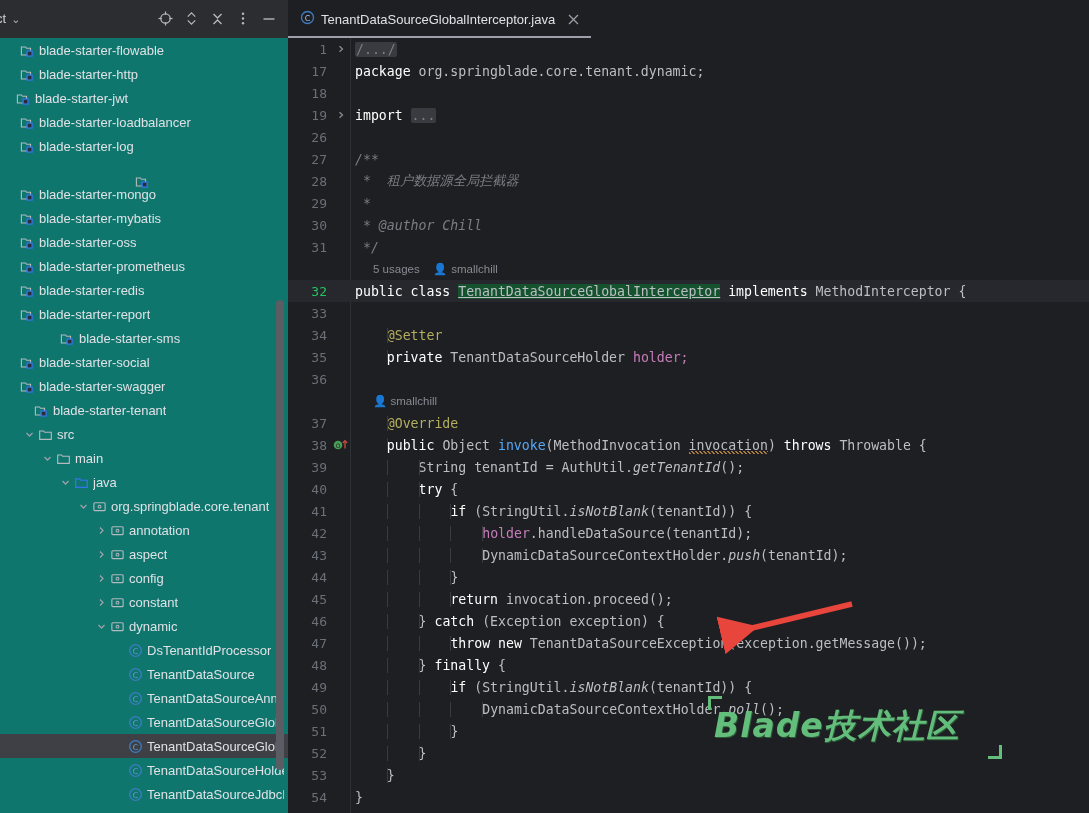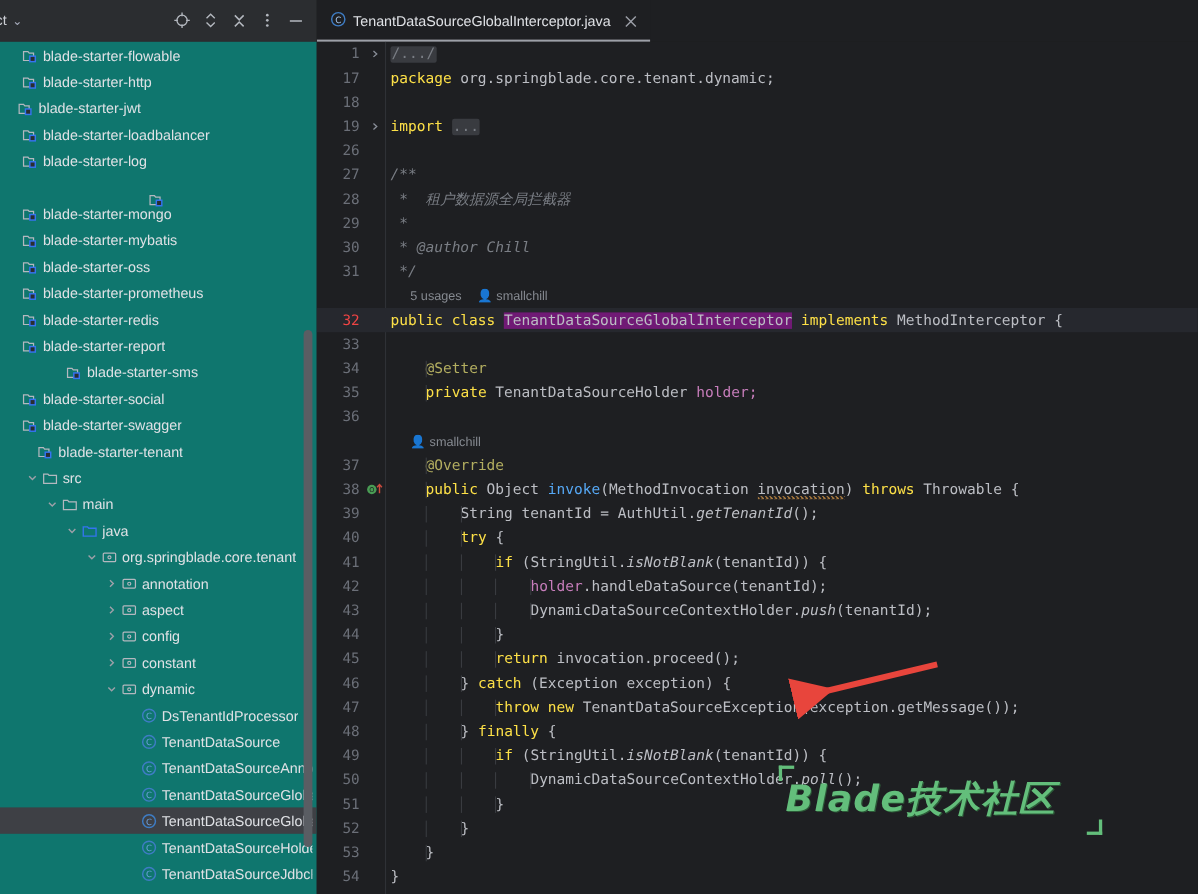--- a/index.html
+++ b/index.html
@@ -106,21 +106,21 @@
     position: relative; height: 22px;
     display: flex; align-items: center;
     white-space: pre;
   }
   .cline.caretline { background: #26282E; }
   .lnum {
     width: 44px; flex: 0 0 44px; text-align: right;
     color: #6B6F78; font-size: 13px; padding-right: 5px;
     font-family: "DejaVu Sans Mono", monospace;
   }
-  .lnum.current { color: #ef4444; }
+  .lnum.current { color: #22c55e; }
   .gutter {
     width: 18px; flex: 0 0 18px; position: relative;
     display: flex; align-items: center; justify-content: center;
     color: #8A8F99; font-size: 9px;
   }
   .ctext { flex: 1 1 auto; color: #BCBEC4; padding-left: 5px; position: relative; }
 
   
   #gutter-border {
     position: absolute; left: 62px; top: 0; bottom: 0;
@@ -131,28 +131,28 @@
   .hintline { position: relative; height: 22px; display: flex; align-items: center; }
   .hintline .lnum { color: transparent; }
   .hint {
     color: #868A91; font-size: 11.5px;
     font-family: "Liberation Sans", sans-serif;
     padding-left: 5px;
   }
   .hint .usr { margin-left: 14px; }
 
   
-  .kw   { color: #fde047; }
+  .kw   { color: #ffffff; }
   .cmt  { color: #7A7E85; font-style: italic; }
   .anno { color: #B3AE60; }
   .fld  { color: #C77DBB; }
   .mth  { color: #56A8F5; }
   .stat { font-style: italic; }
   .fold { background: #393B40; color: #7A7E85; border-radius: 2px; padding: 0 1px; }
-  .sel  { background: #701a75; }
+  .sel  { background: #14532d; text-decoration: underline; }
   .warnu { border-bottom: 0; background-image: repeating-linear-gradient(45deg, #A8793E 0, #A8793E 1.6px, transparent 1.6px, transparent 3.2px); background-repeat: repeat-x; background-position: 0 100%; background-size: 4px 2.5px; padding-bottom: 1px; }
 
   
   .guide {
     position: absolute; top: 0; bottom: 0; width: 1px;
     background: #393B40; pointer-events: none;
   }
 
   
   #arrow-overlay { position: absolute; left: 0; top: 0; width: 1089px; height: 813px; pointer-events: none; }

